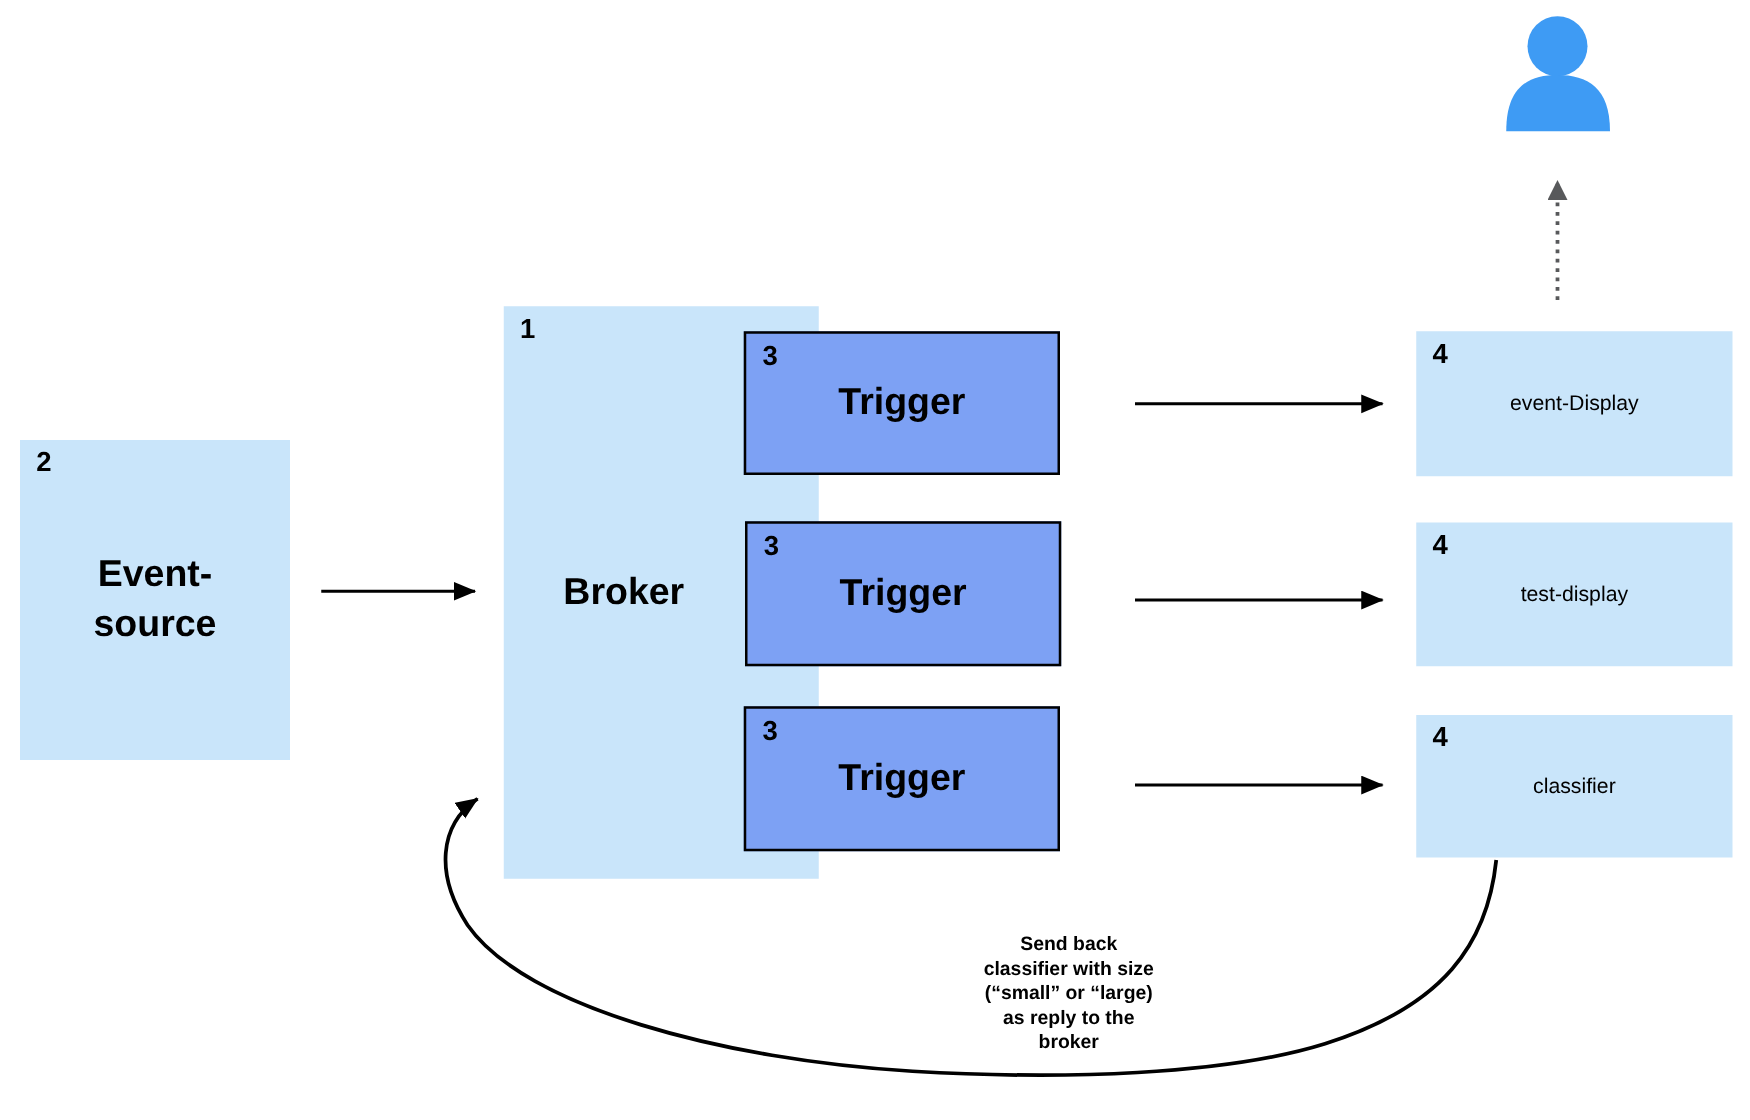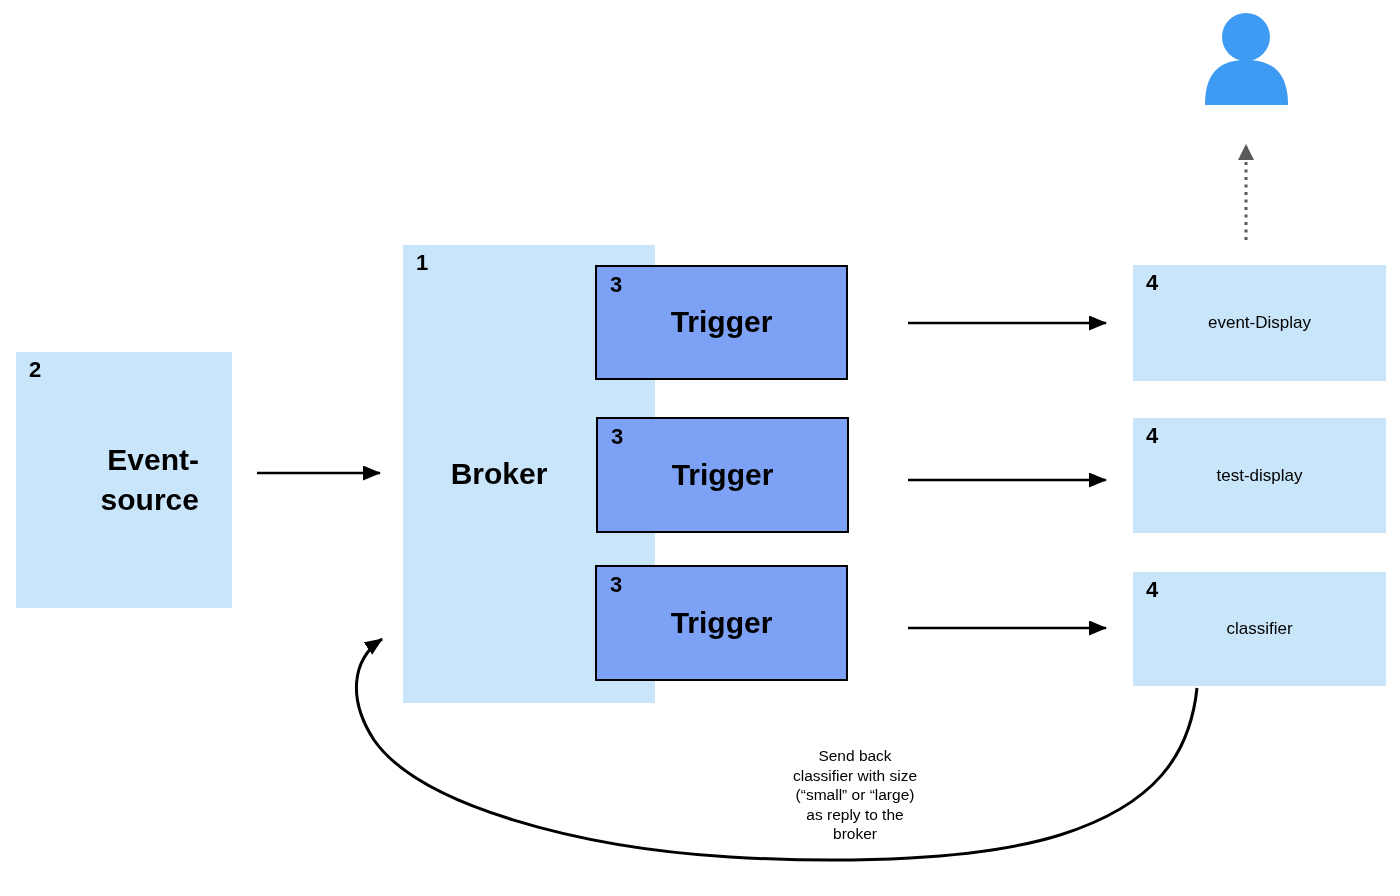--- a/index.html
+++ b/index.html
@@ -28,32 +28,32 @@
     border:2px solid var(--trigger-border);
     z-index:2;
   }
   .num{
     position:absolute;top:7px;left:13px;
     font-size:22px;font-weight:bold;line-height:1;
   }
   .fill-center{
     position:absolute;inset:0;
     display:flex;align-items:center;justify-content:center;
-    text-align:right;
+    text-align:center;
   }
   .label-xl{font-size:30px;font-weight:bold;line-height:1.35;}
   .label-md{font-size:17px;font-weight:normal;}
   .wrap-narrow{max-width:150px;}
   .broker-label-area{
     position:absolute;left:0;top:0;width:192px;height:100%;
     display:flex;align-items:center;justify-content:center;
   }
   .note{
     position:absolute;left:762px;top:746px;width:186px;
-    font-size:15.5px;font-weight:normal;line-height:1.26;
+    font-size:15.5px;font-weight:bold;line-height:1.26;
     text-align:center;white-space:pre-line;z-index:3;
   }
   svg.overlay{
     position:absolute;left:0;top:0;width:1400px;height:896px;
     z-index:4;pointer-events:none;
   }
   .arrow-line{stroke:var(--arrow);stroke-width:2.5;fill:none;}
   .curve-line{stroke:var(--arrow);stroke-width:3;fill:none;}
   .dashed-line{stroke:var(--dashed-arrow);stroke-width:3;stroke-dasharray:3 4.5;fill:none;}
   .arrow-head{fill:var(--arrow);}

